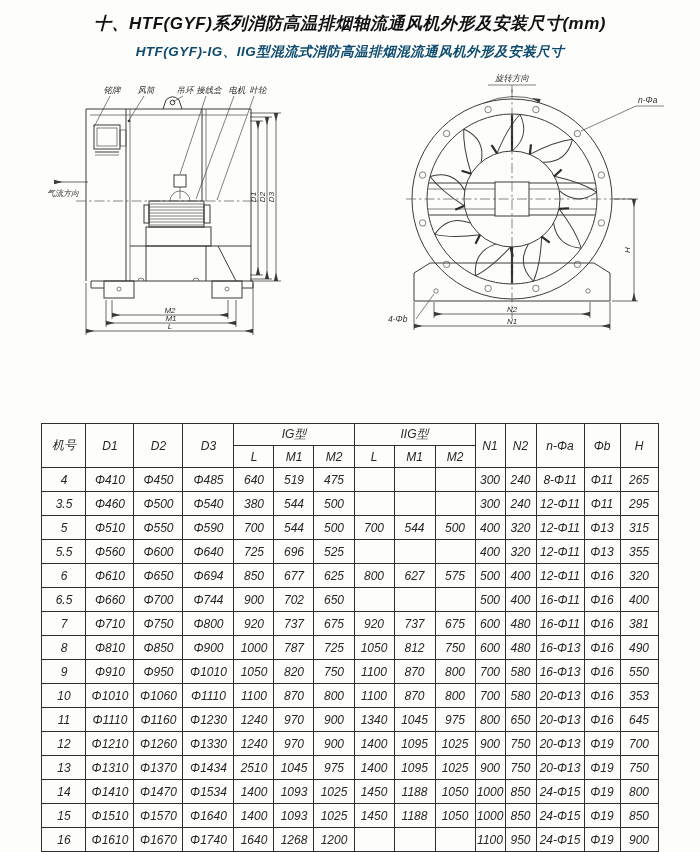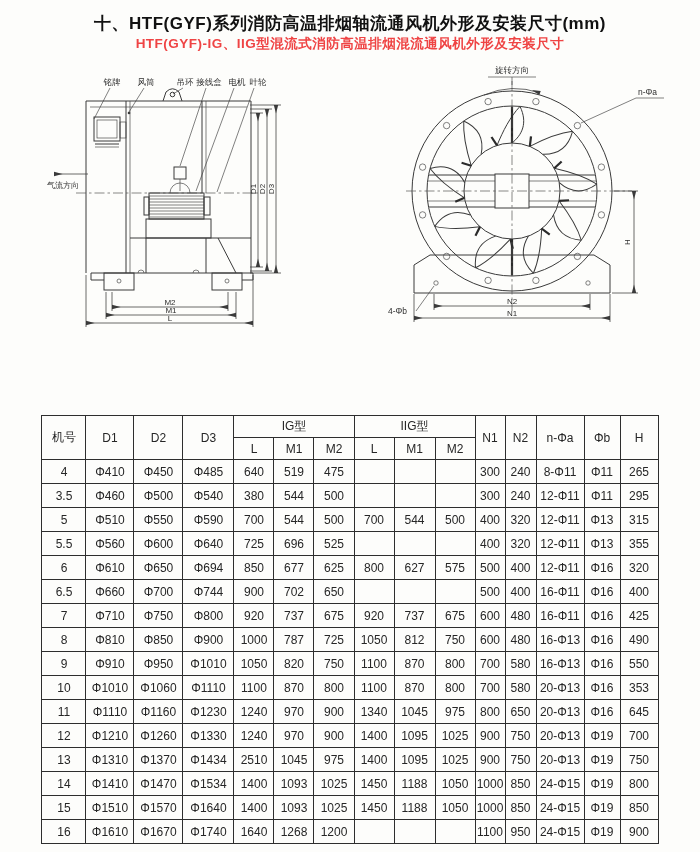--- a/index.html
+++ b/index.html
@@ -3,30 +3,30 @@
 <meta charset="utf-8">
 <style>
   html,body{margin:0;padding:0;}
   body{
     width:700px;height:852px;
     background:#fdfdfb;
     font-family:"Liberation Sans",sans-serif;
     color:#1e1e1e;
     overflow:hidden;
   }
-  .page{width:700px;height:852px;position:relative;}
+  .page{width:700px;height:852px;position:relative;font-style:italic;}
   .title{
     text-align:center;padding-top:12px;
     font-size:17px;font-weight:bold;letter-spacing:.5px;
     color:#111;
   }
   .subtitle{
-    text-align:center;margin-top:0;
+    text-align:center;margin-top:8px;
     font-size:13.5px;font-weight:600;letter-spacing:.5px;
-    color:#ef4444;
+    color:#0c4a6e;
   }
   .drawings{
     display:flex;justify-content:space-between;align-items:flex-start;
     margin-top:8px;padding:0 14px 0 46px;height:292px;
   }
   svg text{font-family:"Liberation Sans",sans-serif;fill:#2e2e2e;}
   svg .ln{stroke:#3a3a3a;stroke-width:1;fill:none;}
   svg .thin{stroke:#4a4a4a;stroke-width:.7;fill:none;}
   svg .thick{stroke:#2b2b2b;stroke-width:2.2;fill:none;}
   svg .cl{stroke:#555;stroke-width:.7;fill:none;stroke-dasharray:10 3 2.5 3;}
@@ -477,21 +477,21 @@
           <td>920</td>
           <td>737</td>
           <td>675</td>
           <td>920</td>
           <td>737</td>
           <td>675</td>
           <td>600</td>
           <td>480</td>
           <td>16-Φ11</td>
           <td>Φ16</td>
-          <td>425</td>
+          <td>381</td>
         </tr>
         <tr>
           <td>8</td>
           <td>Φ810</td>
           <td>Φ850</td>
           <td>Φ900</td>
           <td>1000</td>
           <td>787</td>
           <td>725</td>
           <td>1050</td>

